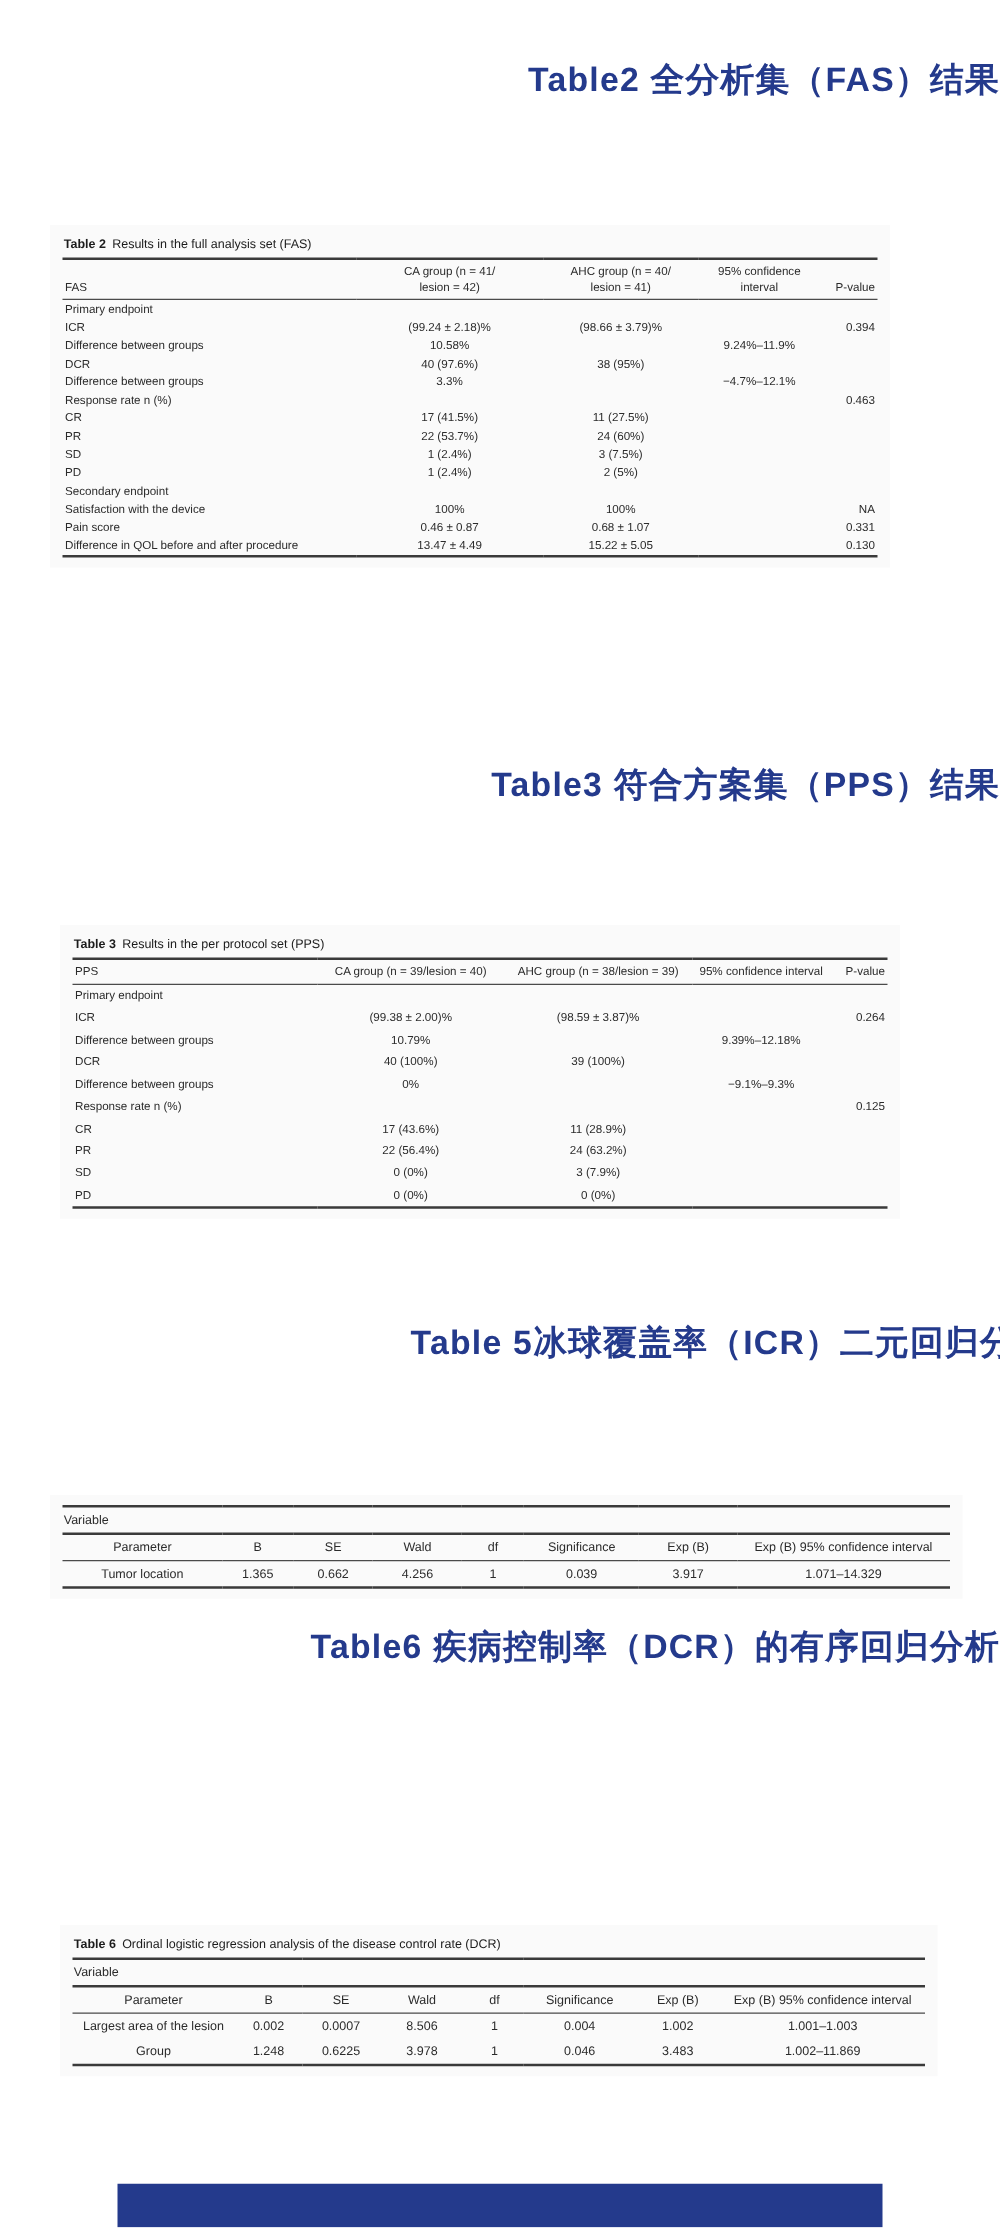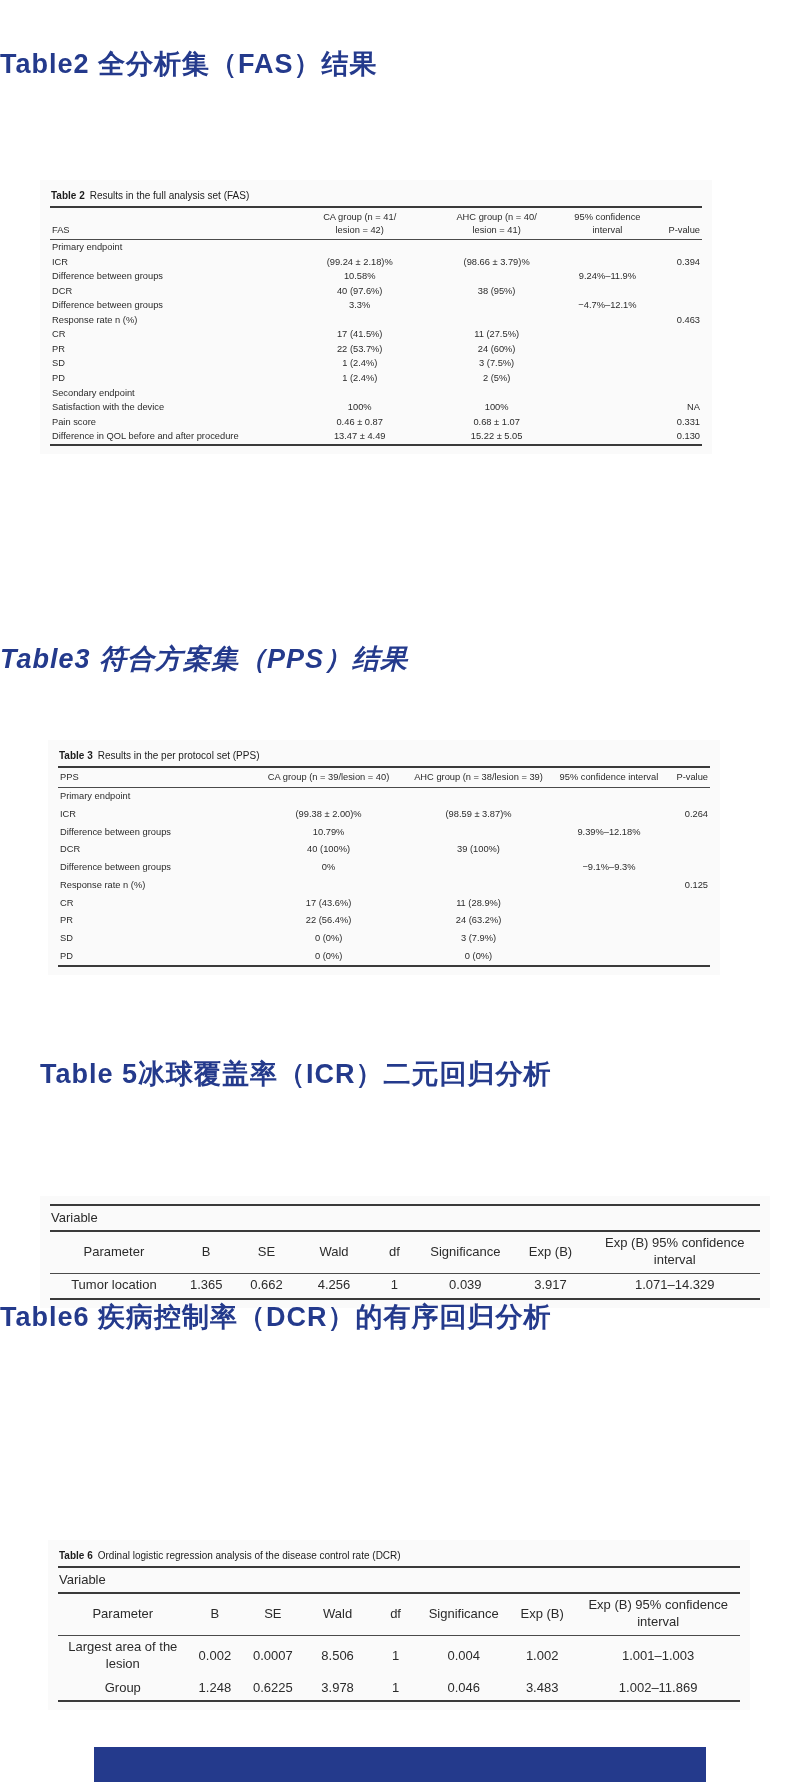--- a/index.html
+++ b/index.html
@@ -1,36 +1,36 @@
 <!DOCTYPE html>
 <html style="--accent: #243a8c; --paper-bg: #fafafa;"><head>
 <meta charset="utf-8">
 <style>
   html,body{margin:0;padding:0;background:#ffffff;}
   #canvas{position:relative;width:800px;height:1782px;background:#ffffff;margin:0 auto;overflow:hidden;
           font-family:"Liberation Sans","DejaVu Sans",sans-serif;}
-  .title{position:absolute;left:0;width:800px;text-align:left;font-weight:bold;
+  .title{position:absolute;left:0;width:800px;text-align:right;font-weight:bold;
          color:var(--accent,#243a8c);font-size:27px;letter-spacing:1px;line-height:1.2;}
   #title-fas{top:48px;}
-  #title-pps{top:643px;font-style:italic;}
+  #title-pps{top:612px;}
   #title-icr{top:1058px;margin-left:40px;}
   #title-dcr{top:1301px;}
   .paper{position:absolute;background:var(--paper-bg,#fafafa);padding:8px 10px;color:#2b2b2b;}
   #block-t2{left:40px;top:180px;width:652px;}
   #block-t3{left:48px;top:740px;width:652px;}
   #block-t5{left:40px;top:1196px;width:710px;}
   #block-t6{left:48px;top:1540px;width:682px;}
   .tcap{font-size:10px;margin:2px 0 5px 1px;color:#1c1c1c;}
   .tcap .cb{font-weight:bold;margin-right:5px;}
   table{border-collapse:collapse;width:100%;table-layout:fixed;}
   .clin{font-size:9.3px;border-top:2px solid #3a3a3a;border-bottom:2px solid #3a3a3a;}
   .clin th,.clin td{font-weight:normal;padding:1px 2px;line-height:1.35;overflow:hidden;}
   .clin thead th{border-bottom:1.2px solid #4a4a4a;vertical-align:bottom;padding-bottom:3px;padding-top:3px;}
   #block-t3 .clin td{padding-top:2.6px;padding-bottom:2.6px;}
-  .reg{font-size:13px;border-top:2px solid #3a3a3a;border-bottom:2px solid #3a3a3a;}
+  .reg{font-size:10px;border-top:2px solid #3a3a3a;border-bottom:2px solid #3a3a3a;}
   .reg th,.reg td{font-weight:normal;padding:3.5px 2px;line-height:1.3;overflow:hidden;text-align:center;}
   .reg .varband td{border-bottom:2px solid #3a3a3a;text-align:left;padding:3.5px 1px;}
   .reg thead th{border-bottom:1.5px solid #4a4a4a;}
   .lbl{text-align:left;}
   .c{text-align:center;}
   .r{text-align:right;}
   .b{font-weight:bold;}
   .ind0{padding-left:1px;}
   .ind1{padding-left:12px;}
   .ind2{padding-left:24px;}

